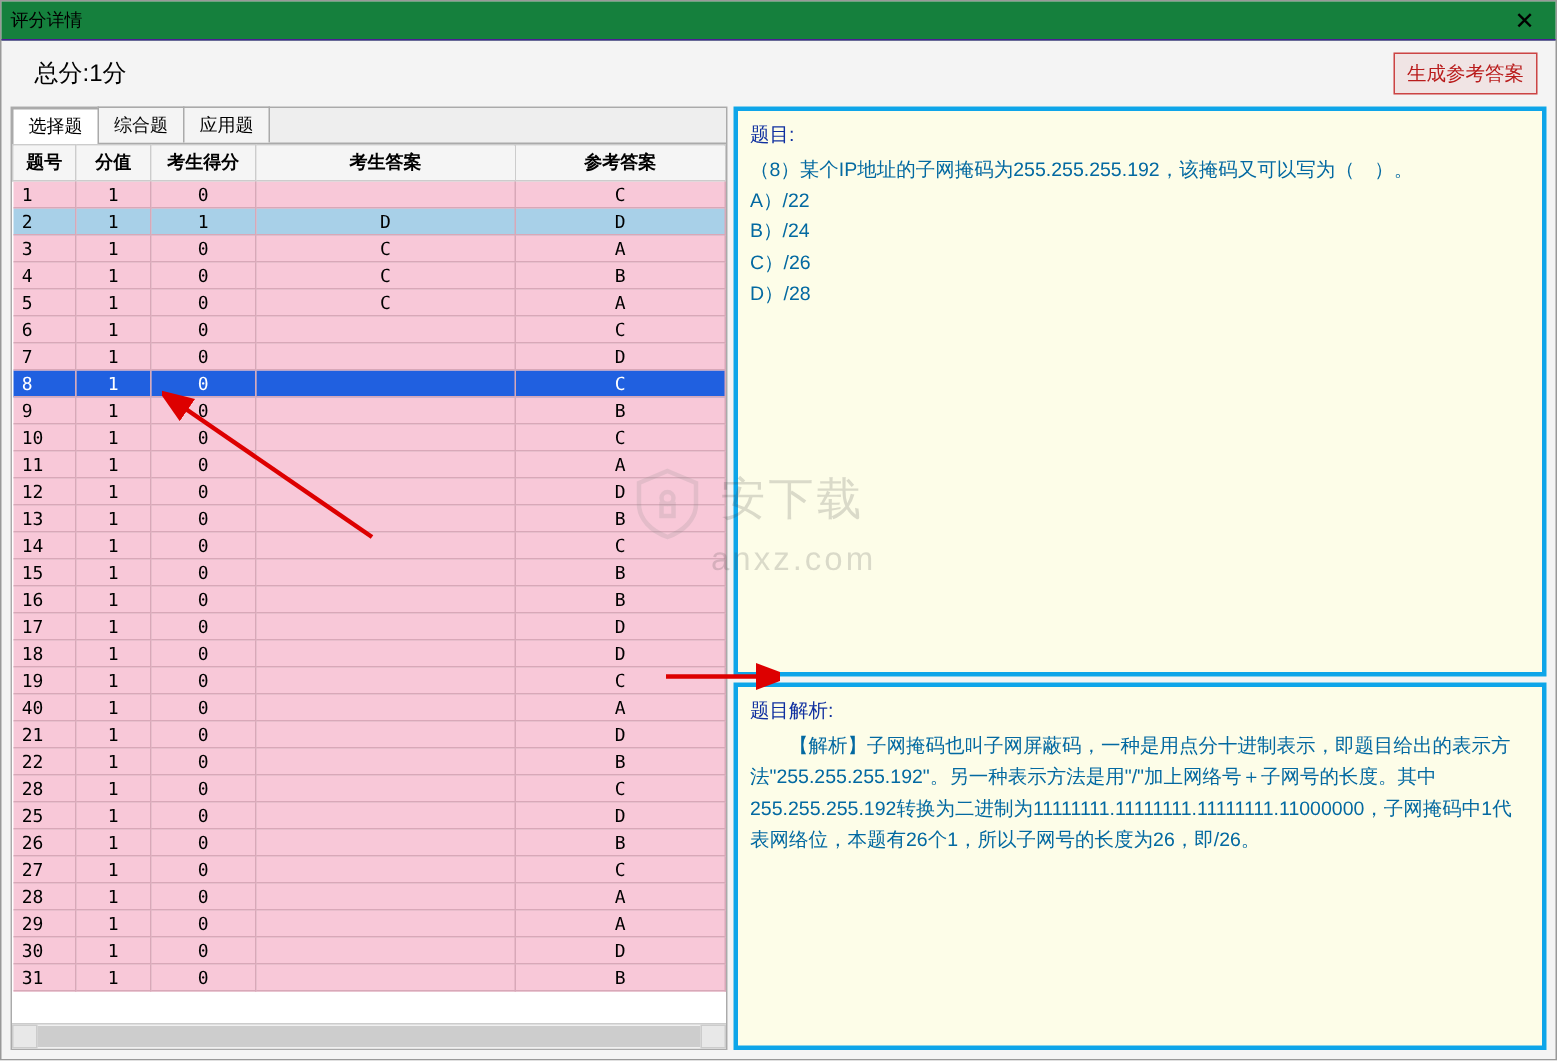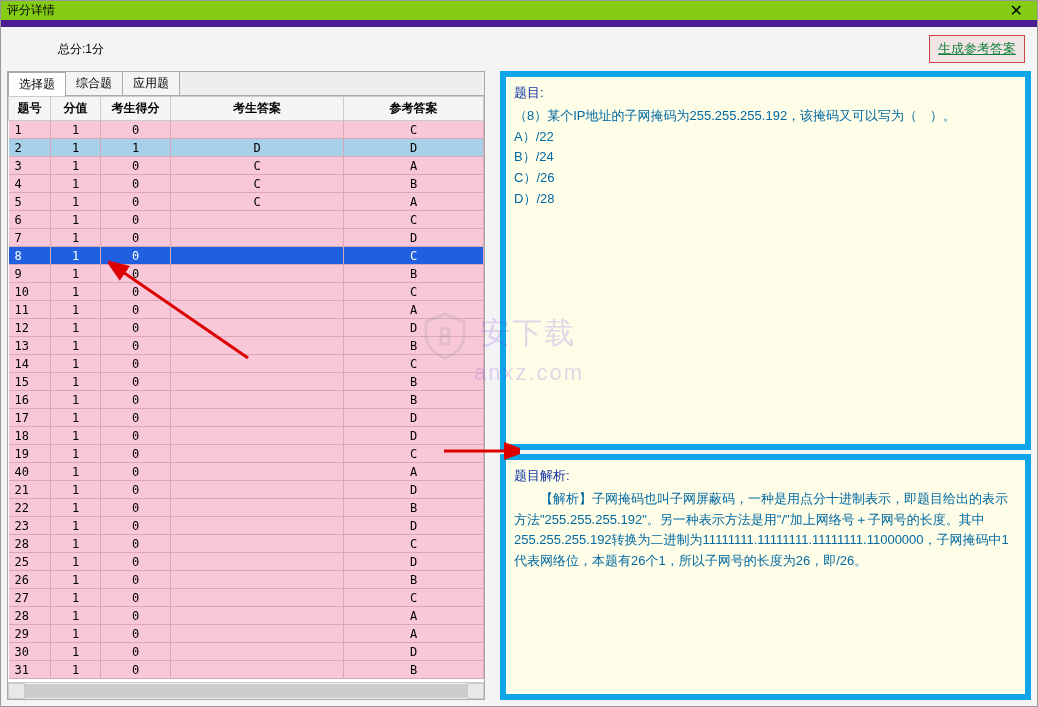--- a/index.html
+++ b/index.html
@@ -20,48 +20,46 @@
   flex-direction: column;
   background: #f4f4f4;
 }
 .titlebar {
   height: 26px;
   display: flex;
   align-items: center;
   justify-content: space-between;
   padding: 0 8px 0 6px;
   font-size: 12px;
-  background: #84cc16;
-  border-bottom: 7px solid #4c1d95;
+  background: #15803d;
+  border-bottom: 1px solid #4c1d95;
   text-align: center;
 }
 .titlebar .close {
   font-size: 16px;
   cursor: pointer;
   padding: 0 6px;
 }
 .header-row {
   height: 44px;
   display: flex;
   align-items: center;
   justify-content: space-between;
   padding: 0 12px 0 22px;
 }
 .total-score {
-  font-size: 12px;
-  margin-left: 35px;
+  font-size: 16px;
 }
 .gen-answer-btn {
   border: 1px solid #c44;
   background: #f0e4e4;
-  color: #15803d;
+  color: #b91c1c;
   padding: 4px 8px;
   font-size: 13px;
   cursor: pointer;
-  text-decoration: underline;
 }
 .main {
   flex: 1;
   display: flex;
   gap: 4px;
   padding: 0 6px 6px 6px;
   min-height: 0;
 }
 .left-pane {
   width: 478px;
@@ -143,27 +141,26 @@
 }
 .hscroll .arrL{left:0}.hscroll .arrR{right:0}
 .right-pane {
   flex: 1;
   display: flex;
   flex-direction: column;
   gap: 4px;
   min-height: 0;
 }
 .panel {
-  border: 6px solid #0ea5e9;
+  border: 3px solid #0ea5e9;
   background: #fdfde8;
   padding: 6px 8px;
   font-size: 13px;
   line-height: 1.6;
   overflow: auto;
-  margin-left: 11px;
 }
 .panel.question { flex: 1.6; }
 .panel.analysis { flex: 1; }
 .panel .label { color: #1030a0; margin-bottom: 2px; }
 .panel .body { color: #0369a1; }
 .opt { display: block; }
 .arrow {
   position: absolute;
   pointer-events: none;
 }
@@ -356,27 +353,20 @@
                 <td class="col-ans">D</td>
               </tr>
               <tr class="pink">
                 <td class="col-num">22</td>
                 <td class="col-val">1</td>
                 <td class="col-val">0</td>
                 <td class="col-ans"></td>
                 <td class="col-ans">B</td>
               </tr>
               <tr class="pink">
-                <td class="col-num">23</td>
-                <td class="col-val">1</td>
-                <td class="col-val">0</td>
-                <td class="col-ans"></td>
-                <td class="col-ans">D</td>
-              </tr>
-              <tr class="pink">
                 <td class="col-num">28</td>
                 <td class="col-val">1</td>
                 <td class="col-val">0</td>
                 <td class="col-ans"></td>
                 <td class="col-ans">C</td>
               </tr>
               <tr class="pink">
                 <td class="col-num">25</td>
                 <td class="col-val">1</td>
                 <td class="col-val">0</td>
@@ -465,21 +455,21 @@
 
 <svg class="arrow" style="left:440px;top:436px" width="80" height="30">
   <defs>
       <marker id="ah2" markerWidth="10" markerHeight="10" refX="2" refY="3" orient="auto">
     <path d="M0,0 L0,6 L8,3 z" fill="#d00"></path>
       </marker>
     </defs>
   <line x1="4" y1="15" x2="70" y2="15" stroke="#d00" stroke-width="3" marker-end="url(#ah2)"></line>
 </svg>
 
-<div style="position:absolute;left:420px;top:310px;opacity:.18;color:#6d28d9;pointer-events:none;font-size:30px;font-weight:300;letter-spacing:2px;text-align:left">
+<div style="position:absolute;left:420px;top:310px;opacity:.18;color:#404040;pointer-events:none;font-size:30px;font-weight:300;letter-spacing:2px;text-align:left">
   <svg width="50" height="50" style="vertical-align:middle">
     <path d="M25 4 L44 12 V26 C44 36 36 44 25 48 C14 44 6 36 6 26 V12 Z" fill="none" stroke="#888" stroke-width="3"></path>
     <circle cx="25" cy="22" r="4" fill="none" stroke="#888" stroke-width="3"></circle>
     <rect x="21" y="26" width="8" height="8" fill="none" stroke="#888" stroke-width="3"></rect>
   </svg>
   <span>安下载</span>
   <div style="font-size:22px;margin-left:54px">anxz.com</div>
 </div>
 
 </body></html>

